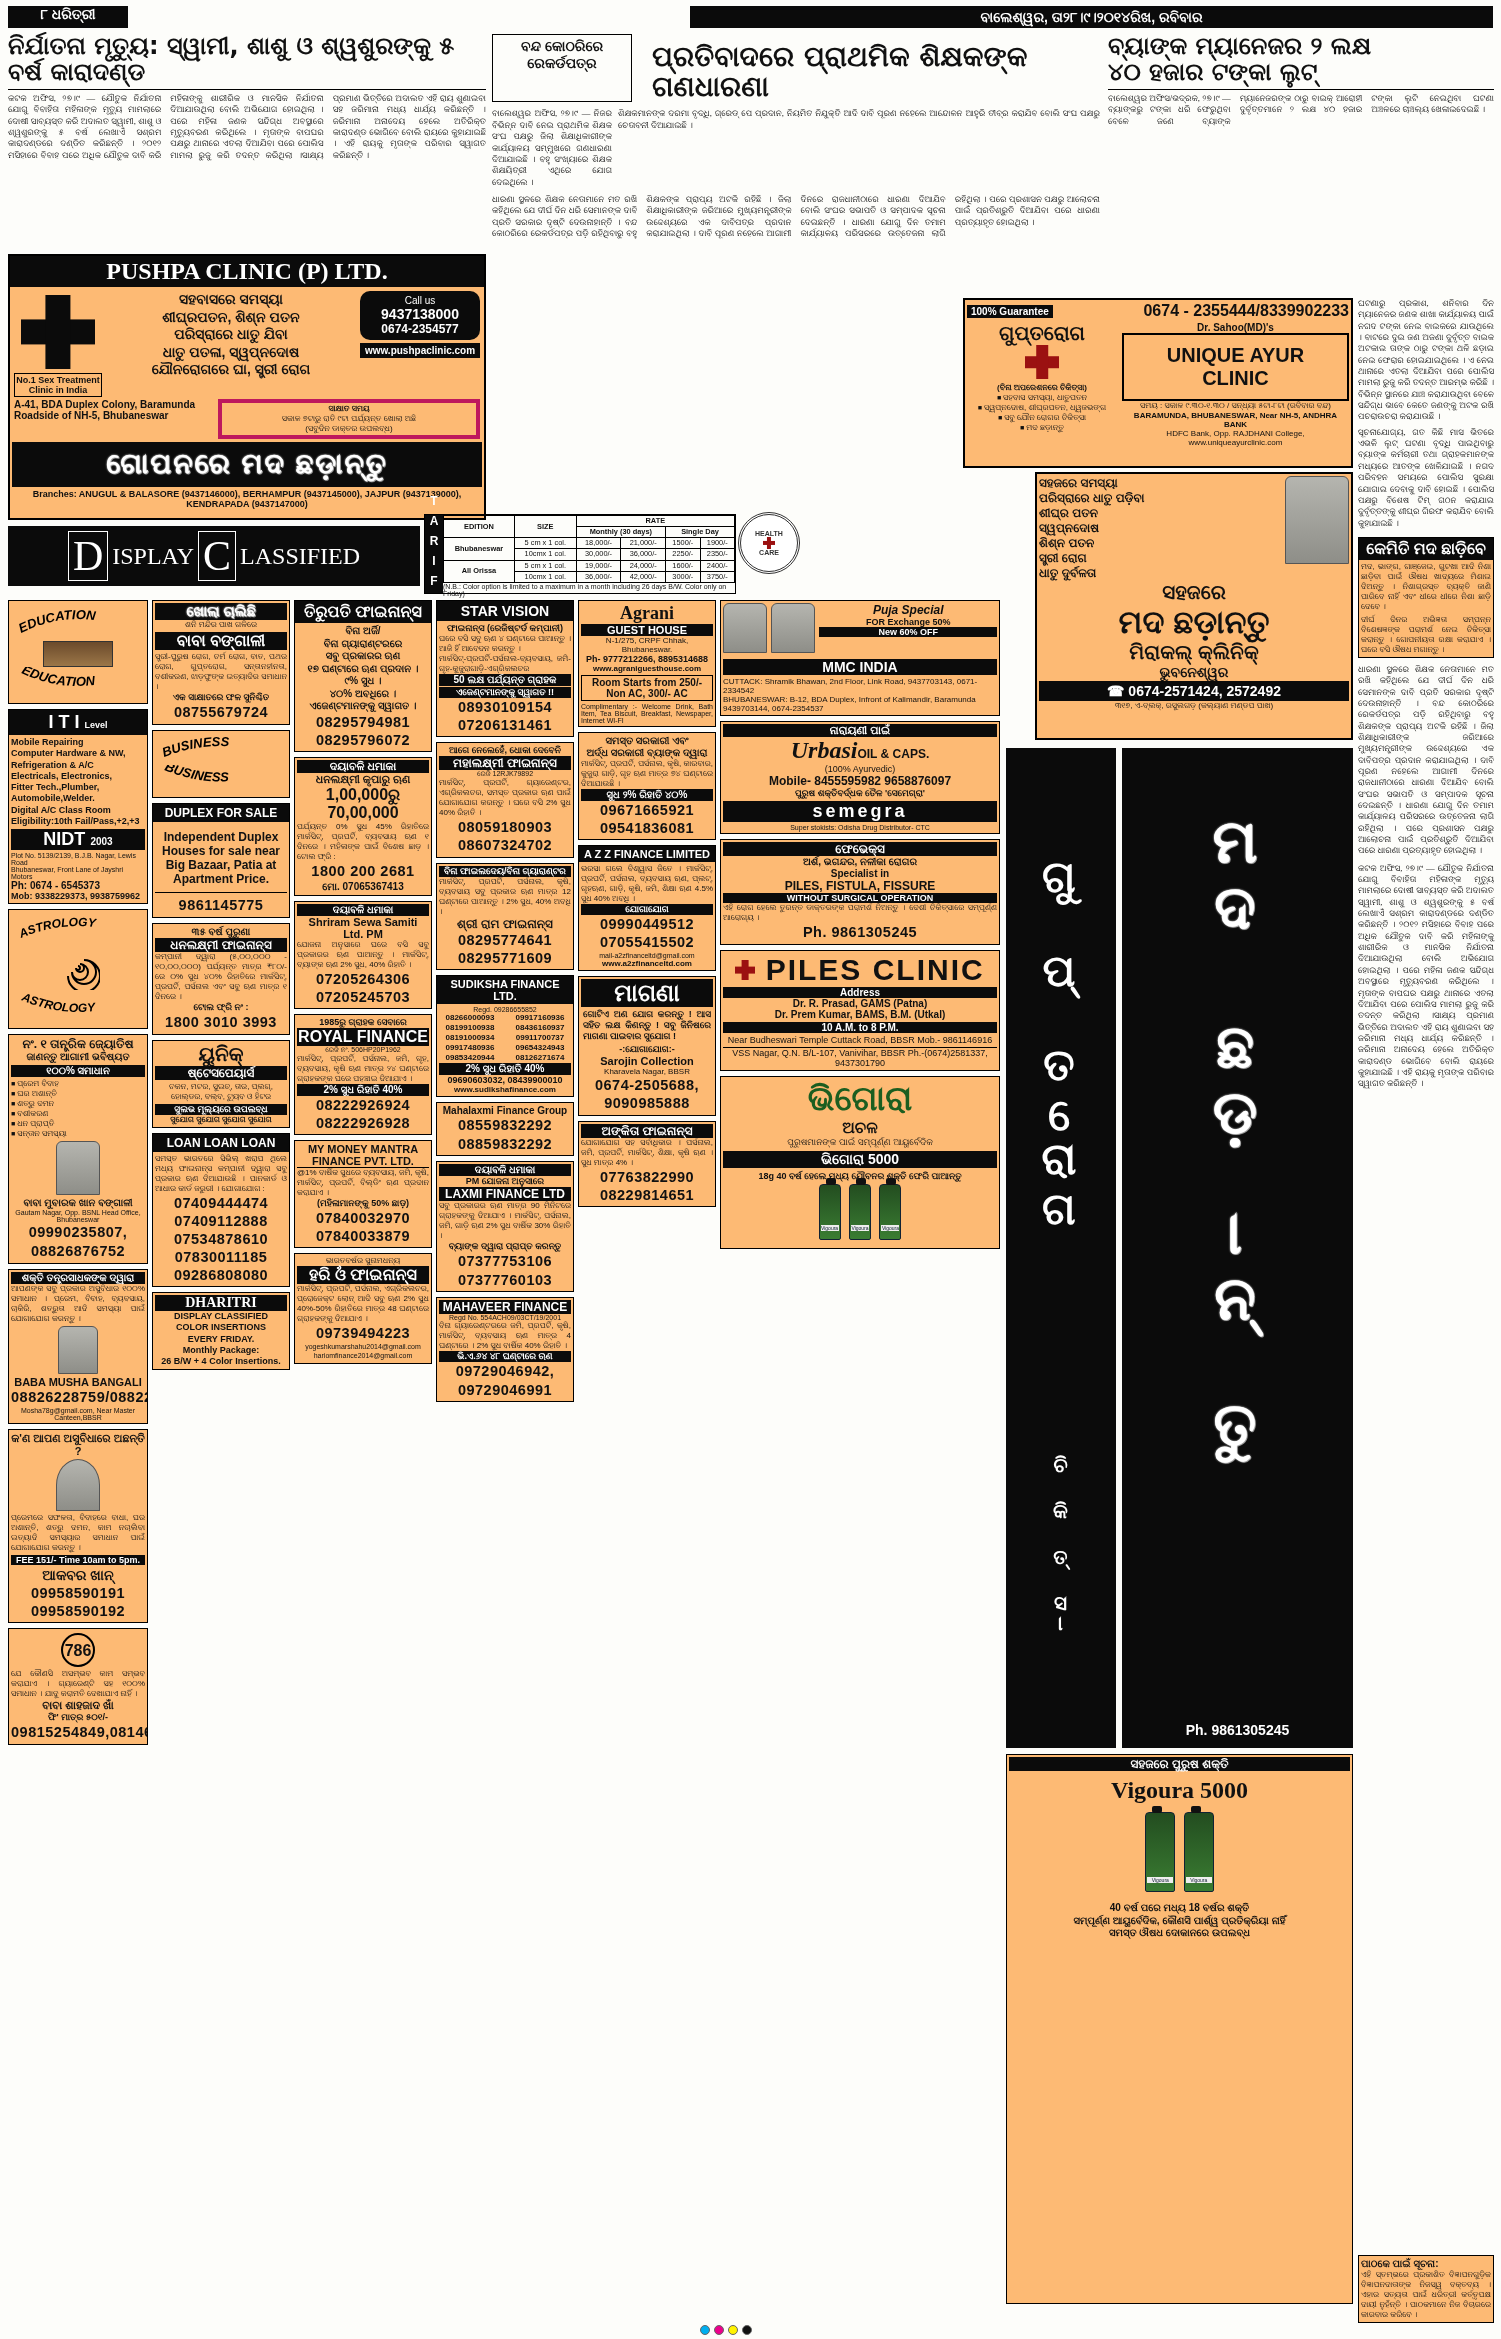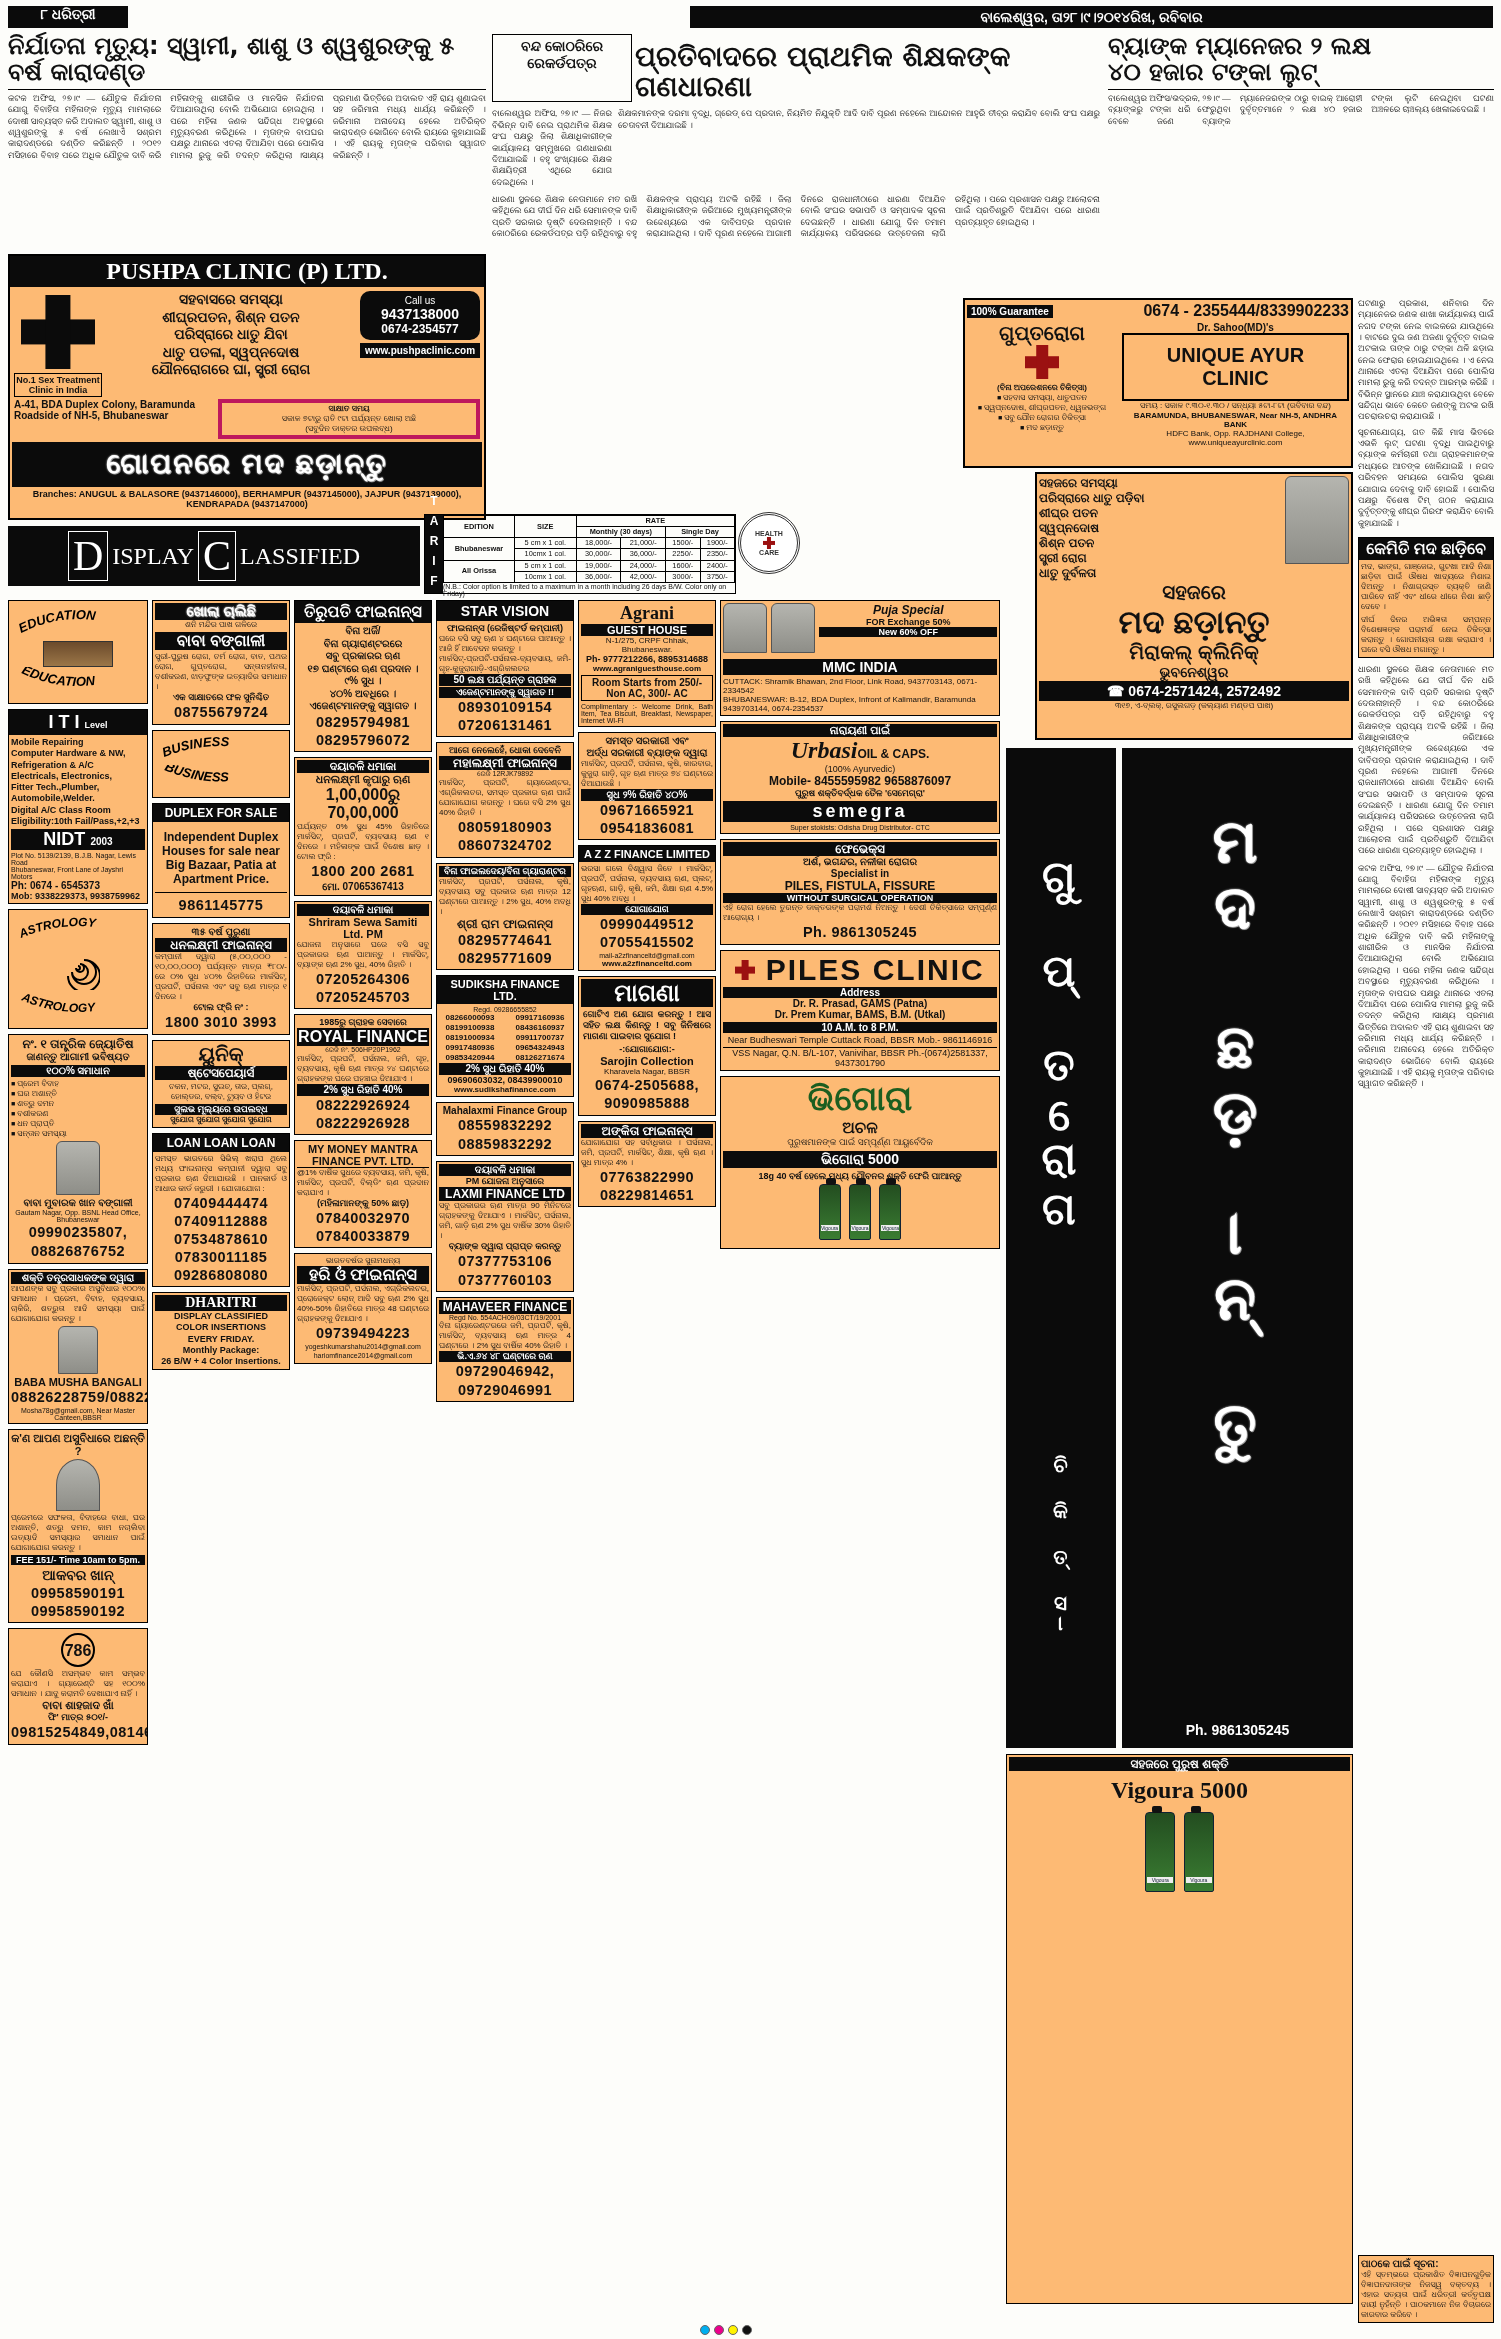--- a/index.html
+++ b/index.html
@@ -114,21 +114,21 @@
         <div class="bold" data-interactable="false">ସାକ୍ଷାତ ସମୟ</div>
         <div data-interactable="false">ସକାଳ ୭ଟାରୁ ରାତି ୯ଟା ପର୍ଯ୍ୟନ୍ତ ଖୋଲା ଅଛି</div>
         <div data-interactable="false">(ସବୁଦିନ ଡାକ୍ତର ଉପଲବ୍ଧ)</div>
       </div>
     </div>
     <div class="inv ctr outline-txt s28" style="margin-top:3px;padding:6px 2px;letter-spacing:2px" data-interactable="false">ଗୋପନରେ ମଦ ଛଡ଼ାନ୍ତୁ</div>
     <div class="ctr bold s9" style="padding-top:2px" data-interactable="false">Branches: ANUGUL &amp; BALASORE (9437146000), BERHAMPUR (9437145000), JAJPUR (9437139000), KENDRAPADA (9437147000)</div>
   </section>
 
   <section style="position:absolute;left:492px;top:34px;width:608px;height:488px" data-interactable="false">
-    <div style="display:flex;gap:3px">
+    <div style="display:flex;gap:20px">
       <div style="width:132px;border:1.5px solid #000;padding:3px" class="ctr">
         <div class="bold s14" data-interactable="false">ବନ୍ଦ କୋଠରିରେ</div>
         <div class="bold s14" data-interactable="false">ରେକର୍ଡପତ୍ର</div>
       </div>
       <div class="headline s28" style="flex:1;padding-top:8px" data-interactable="false">ପ୍ରତିବାଦରେ ପ୍ରାଥମିକ ଶିକ୍ଷକଙ୍କ ଗଣଧାରଣା</div>
     </div>
     <div style="display:flex;gap:6px;margin-top:6px">
       <div class="newsbody" style="width:120px" data-interactable="false">ବାଲେଶ୍ୱର ଅଫିସ, ୨୭।୯ — ନିଜର ବିଭିନ୍ନ ଦାବି ନେଇ ପ୍ରାଥମିକ ଶିକ୍ଷକ ସଂଘ ପକ୍ଷରୁ ଜିଲା ଶିକ୍ଷାଧିକାରୀଙ୍କ କାର୍ଯ୍ୟାଳୟ ସମ୍ମୁଖରେ ଗଣଧାରଣା ଦିଆଯାଇଛି । ବହୁ ସଂଖ୍ୟାରେ ଶିକ୍ଷକ ଶିକ୍ଷୟିତ୍ରୀ ଏଥିରେ ଯୋଗ ଦେଇଥିଲେ ।</div>
       <div class="newsbody" style="flex:1" data-interactable="false">ଶିକ୍ଷକମାନଙ୍କ ଦରମା ବୃଦ୍ଧି, ଗ୍ରେଡ୍ ପେ ପ୍ରଦାନ, ନିୟମିତ ନିଯୁକ୍ତି ଆଦି ଦାବି ପୂରଣ ନହେଲେ ଆନ୍ଦୋଳନ ଆହୁରି ତୀବ୍ର କରାଯିବ ବୋଲି ସଂଘ ପକ୍ଷରୁ ଚେତାବନୀ ଦିଆଯାଇଛି ।</div>
     </div>
@@ -669,20 +669,25 @@
         <div class="bold s14" data-interactable="true">Ph. 9861305245</div>
       </div>
     </div>
     <div class="ad ctr" style="margin-top:6px;height:550px" data-interactable="false">
       <div class="inv bold s12" data-interactable="false">ସହଜରେ ପୁରୁଷ ଶକ୍ତି</div>
       <div class="bold s24 serifbrand" style="margin:6px 0" data-interactable="false">Vigoura 5000</div>
       <div data-interactable="false">
         <span class="bottle" style="width:30px;height:80px" data-interactable="false"><i data-interactable="false">Vigoura</i></span>
         <span class="bottle" style="width:30px;height:80px" data-interactable="false"><i data-interactable="false">Vigoura</i></span>
       </div>
+      <div class="s10 bold" style="padding:4px" data-interactable="false">
+          <div class="ln" data-interactable="false">40 ବର୍ଷ ପରେ ମଧ୍ୟ 18 ବର୍ଷର ଶକ୍ତି</div>
+          <div class="ln" data-interactable="false">ସମ୍ପୂର୍ଣ୍ଣ ଆୟୁର୍ବେଦିକ, କୌଣସି ପାର୍ଶ୍ୱ ପ୍ରତିକ୍ରିୟା ନାହିଁ</div>
+          <div class="ln" data-interactable="false">ସମସ୍ତ ଔଷଧ ଦୋକାନରେ ଉପଲବ୍ଧ</div>
+        </div>
     </div>
   </div>
 
   <div style="position:absolute;left:1358px;top:298px;width:136px;height:2030px" data-interactable="false">
     <div class="newsbody" data-interactable="false">ଘଟଣାରୁ ପ୍ରକାଶ, ଶନିବାର ଦିନ ମ୍ୟାନେଜର ଜଣକ ଶାଖା କାର୍ଯ୍ୟାଳୟ ପାଇଁ ନଗଦ ଟଙ୍କା ନେଇ ବାଇକରେ ଯାଉଥିଲେ । ବାଟରେ ଦୁଇ ଜଣ ଅଜଣା ଦୁର୍ବୃତ୍ତ ବାଇକ ଅଟକାଇ ତାଙ୍କ ଠାରୁ ଟଙ୍କା ଥଳି ଛଡ଼ାଇ ନେଇ ଫେରାର ହୋଇଯାଇଥିଲେ । ଏ ନେଇ ଥାନାରେ ଏତଲା ଦିଆଯିବା ପରେ ପୋଲିସ ମାମଲା ରୁଜୁ କରି ତଦନ୍ତ ଆରମ୍ଭ କରିଛି । ବିଭିନ୍ନ ସ୍ଥାନରେ ଯାଞ୍ଚ କରାଯାଉଥିବା ବେଳେ ସନ୍ଦିଗ୍ଧ ଭାବେ କେତେ ଜଣଙ୍କୁ ଅଟକ ରଖି ପଚରାଉଚରା କରାଯାଉଛି ।</div>
     <div class="newsbody" style="margin-top:4px" data-interactable="false">ସୂଚନାଯୋଗ୍ୟ, ଗତ କିଛି ମାସ ଭିତରେ ଏଭଳି ଲୁଟ୍ ଘଟଣା ବୃଦ୍ଧି ପାଇଥିବାରୁ ବ୍ୟାଙ୍କ କର୍ମଚାରୀ ତଥା ଗ୍ରାହକମାନଙ୍କ ମଧ୍ୟରେ ଆତଙ୍କ ଖେଳିଯାଇଛି । ନଗଦ ପରିବହନ ସମୟରେ ପୋଲିସ ସୁରକ୍ଷା ଯୋଗାଇ ଦେବାକୁ ଦାବି ହୋଇଛି । ପୋଲିସ ପକ୍ଷରୁ ବିଶେଷ ଟିମ୍ ଗଠନ କରାଯାଇ ଦୁର୍ବୃତ୍ତଙ୍କୁ ଶୀଘ୍ର ଗିରଫ କରାଯିବ ବୋଲି କୁହାଯାଇଛି ।</div>
     <div class="ad" style="margin-top:8px" data-interactable="false">
       <div class="hd s13" data-interactable="false">କେମିତି ମଦ ଛାଡ଼ିବେ</div>
       <div class="s8 just" data-interactable="false">ମଦ, ଭାଙ୍ଗ, ଗାଞ୍ଜେଇ, ଗୁଟଖା ଆଦି ନିଶା ଛାଡ଼ିବା ପାଇଁ ଔଷଧ ଖାଦ୍ୟରେ ମିଶାଇ ଦିଅନ୍ତୁ । ନିଶାଗ୍ରସ୍ତ ବ୍ୟକ୍ତି ଜାଣି ପାରିବେ ନାହିଁ ଏବଂ ଧୀରେ ଧୀରେ ନିଶା ଛାଡ଼ି ଦେବେ ।</div>
       <div class="s8 just" style="margin-top:3px" data-interactable="false">ଦୀର୍ଘ ଦିନର ଅଭିଜ୍ଞତା ସମ୍ପନ୍ନ ବିଶେଷଜ୍ଞଙ୍କ ପରାମର୍ଶ ନେଇ ଚିକିତ୍ସା କରାନ୍ତୁ । ଗୋପନୀୟତା ରକ୍ଷା କରାଯାଏ । ଘରେ ବସି ଔଷଧ ମଗାନ୍ତୁ ।</div>

